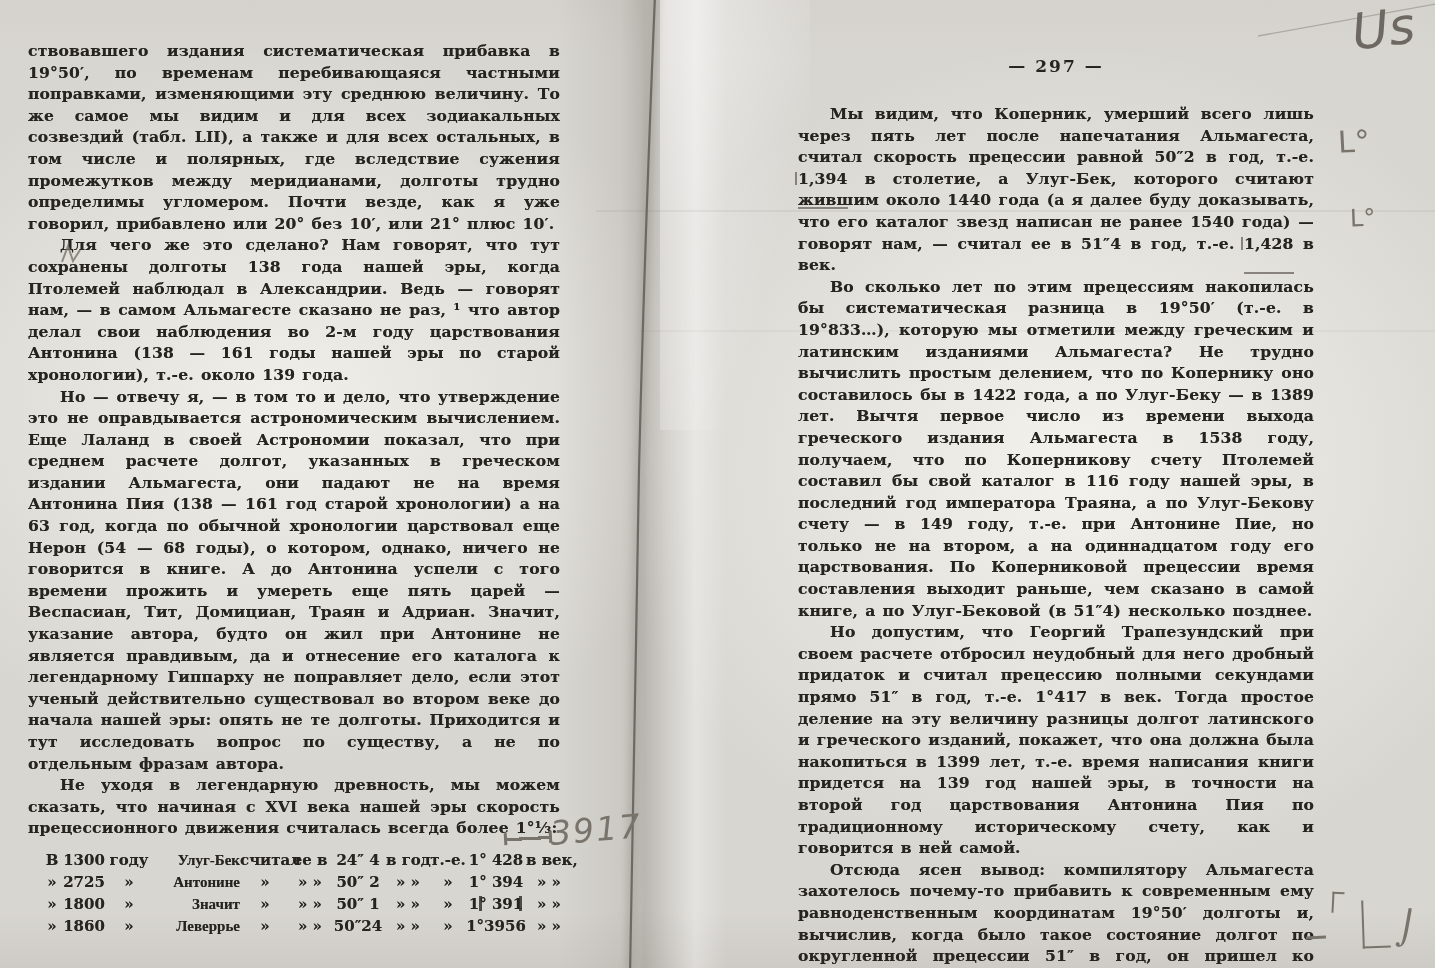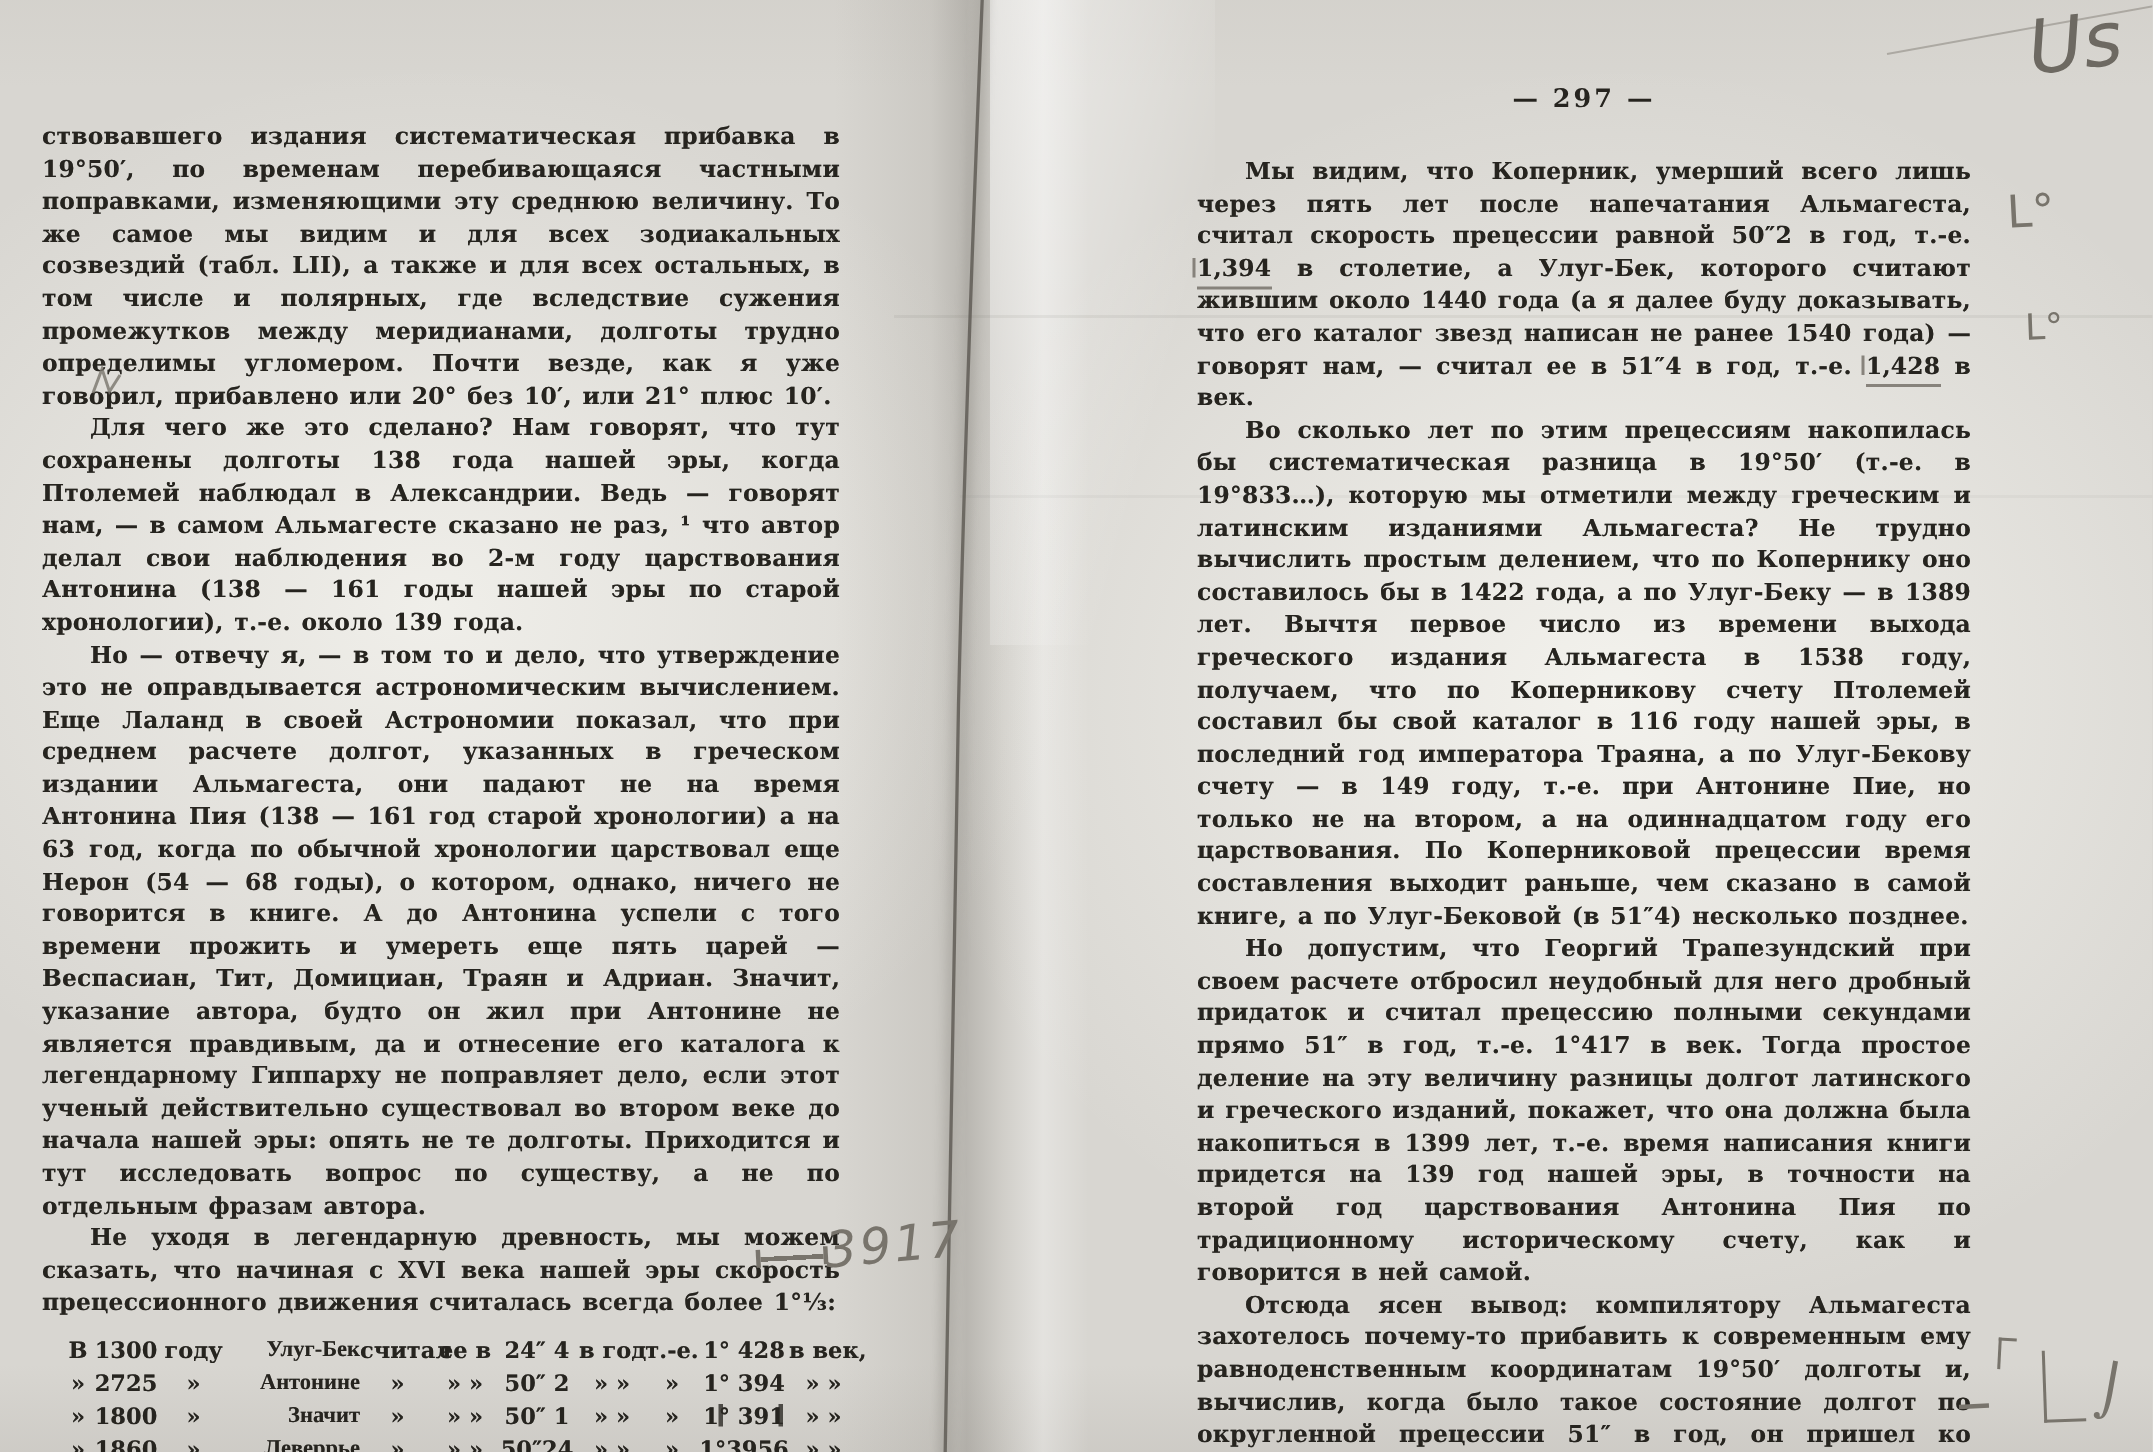--- a/index.html
+++ b/index.html
@@ -25,21 +25,21 @@
     text-align:center;font-size:17px;letter-spacing:2px;
     margin:0 0 27px 0;
   }
   .para{
     margin:0;text-align:justify;text-indent:32px;
     font-size:15.6px;line-height:21.6px;
     letter-spacing:.15px;word-spacing:1.5px;
     hyphens:auto;-webkit-hyphens:auto;
     text-shadow:0 0 .4px rgba(42,40,36,.55);
   }
-  .para.noindent{text-indent:0;margin-top:40px;}
+  .para.noindent{text-indent:0;}
   
   .ptable{margin:10px 0 0 14px;}
   .trow{
     display:grid;
     grid-template-columns:20px 44px 46px 88px 50px 40px 56px 44px 36px 60px 46px;
     font-size:15px;line-height:22px;white-space:nowrap;
     text-shadow:0 0 .4px rgba(42,40,36,.55);
   }
   .trow span{text-align:center;}
   .trow span:nth-child(4){text-align:right;font-family:Liberation Serif, serif;}
@@ -52,21 +52,21 @@
   .cell-blot::after{right:4px;}
   
   .pencil{
     position:absolute;color:#78746c;
     font-family:"DejaVu Sans","Liberation Sans",sans-serif;
     font-weight:400;pointer-events:none;
   }
   .pencil-underline{
     position:relative;
     border-bottom:2px solid rgba(112,108,100,.8);
-    padding-bottom:3px;
+    padding-bottom:19px;
   }
   .pencil-underline::before{
     content:"";position:absolute;left:-3px;top:3px;width:2px;height:13px;
     background:rgba(112,108,100,.8);
   }
   .ibeam{
     width:42px;height:12px;
     border-left:3px solid #78746c;border-right:3px solid #78746c;
     background:linear-gradient(to bottom, transparent 42%, #78746c 42%, #78746c 68%, transparent 68%);
   }

